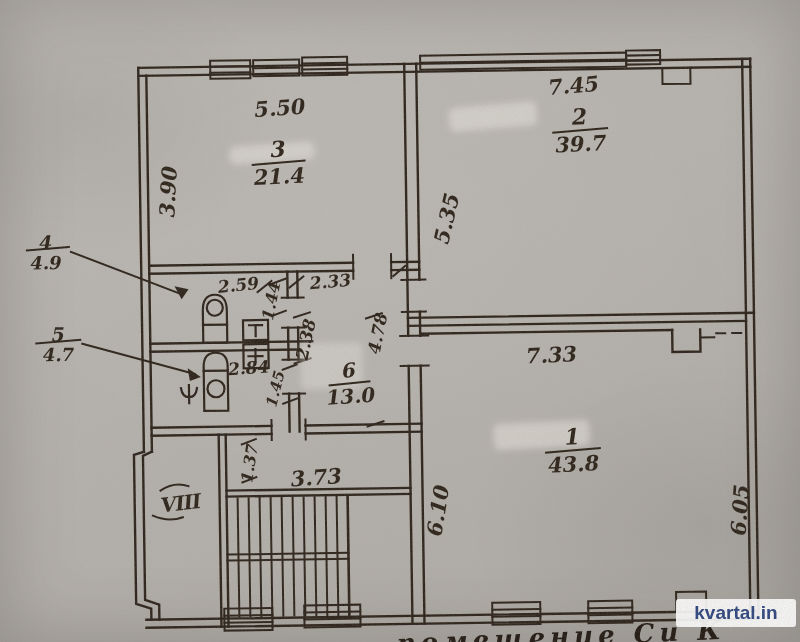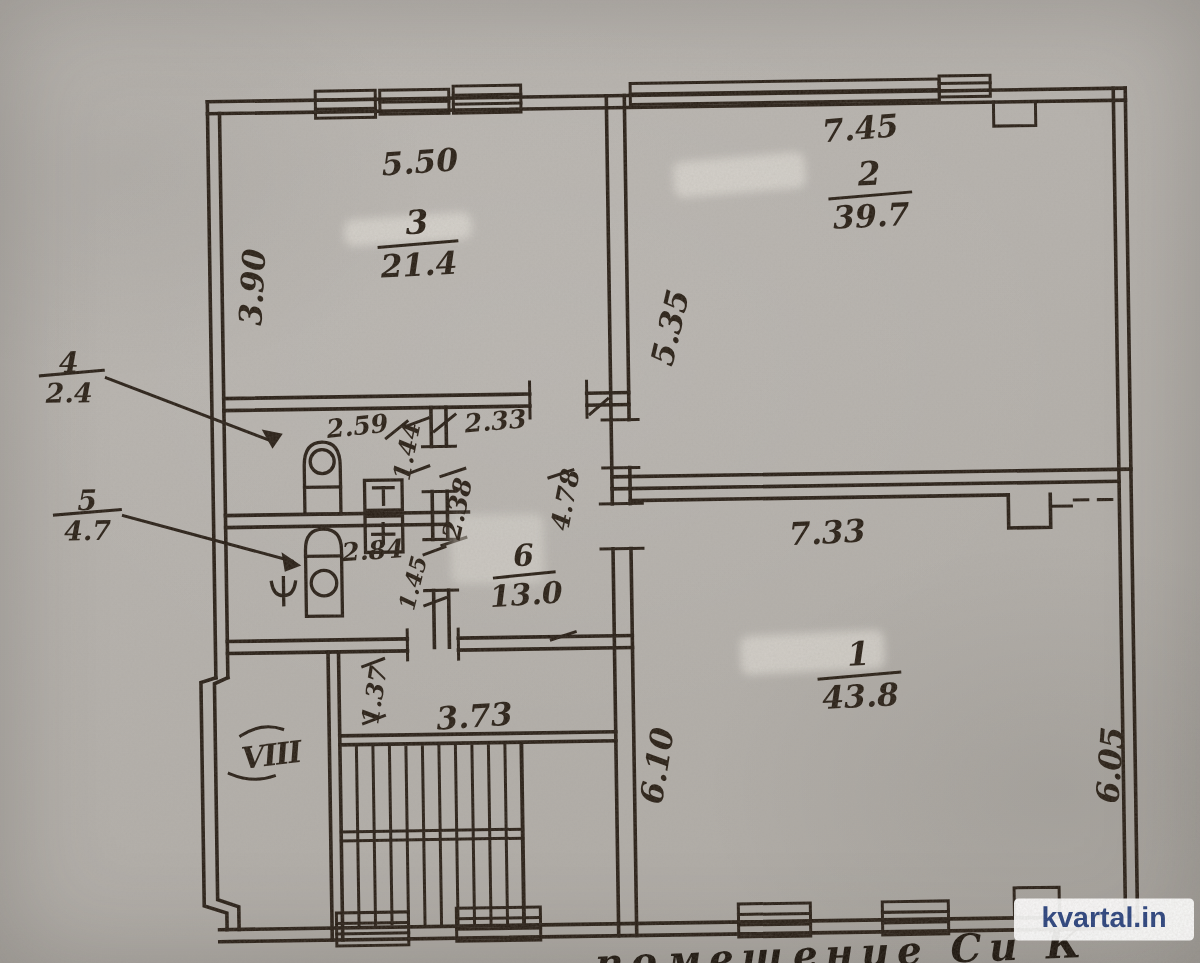--- a/index.html
+++ b/index.html
@@ -191,21 +191,21 @@
 
     <div class="room-label" style="left:349px;top:383px;transform:translate(-50%,-50%) rotate(-3deg);">
       <div class="num" style="font-size:20px;">6</div>
       <div class="bar" style="width:42px;"></div>
       <div class="area" style="font-size:20px;">13.0</div>
     </div>
 
     <div class="room-label small" style="left:47px;top:248px;transform:translate(-50%,-50%);">
       <div class="num">4</div>
       <div class="bar" style="width:0;border:none;margin:1px;"></div>
-      <div class="area">2.4</div>
+      <div class="area">4.9</div>
     </div>
 
     <div class="room-label small" style="left:58px;top:340px;transform:translate(-50%,-50%);">
       <div class="num">5</div>
       <div class="bar" style="width:0;border:none;margin:1px;"></div>
       <div class="area">4.7</div>
     </div>
 
     <div class="lbl" style="left:283px;top:106px;font-size:21px;transform:translate(-50%,-50%) rotate(-3deg);">5.50</div>
     <div class="lbl" style="left:170px;top:188px;font-size:21px;transform:translate(-50%,-50%) rotate(-86deg);">3.90</div>

